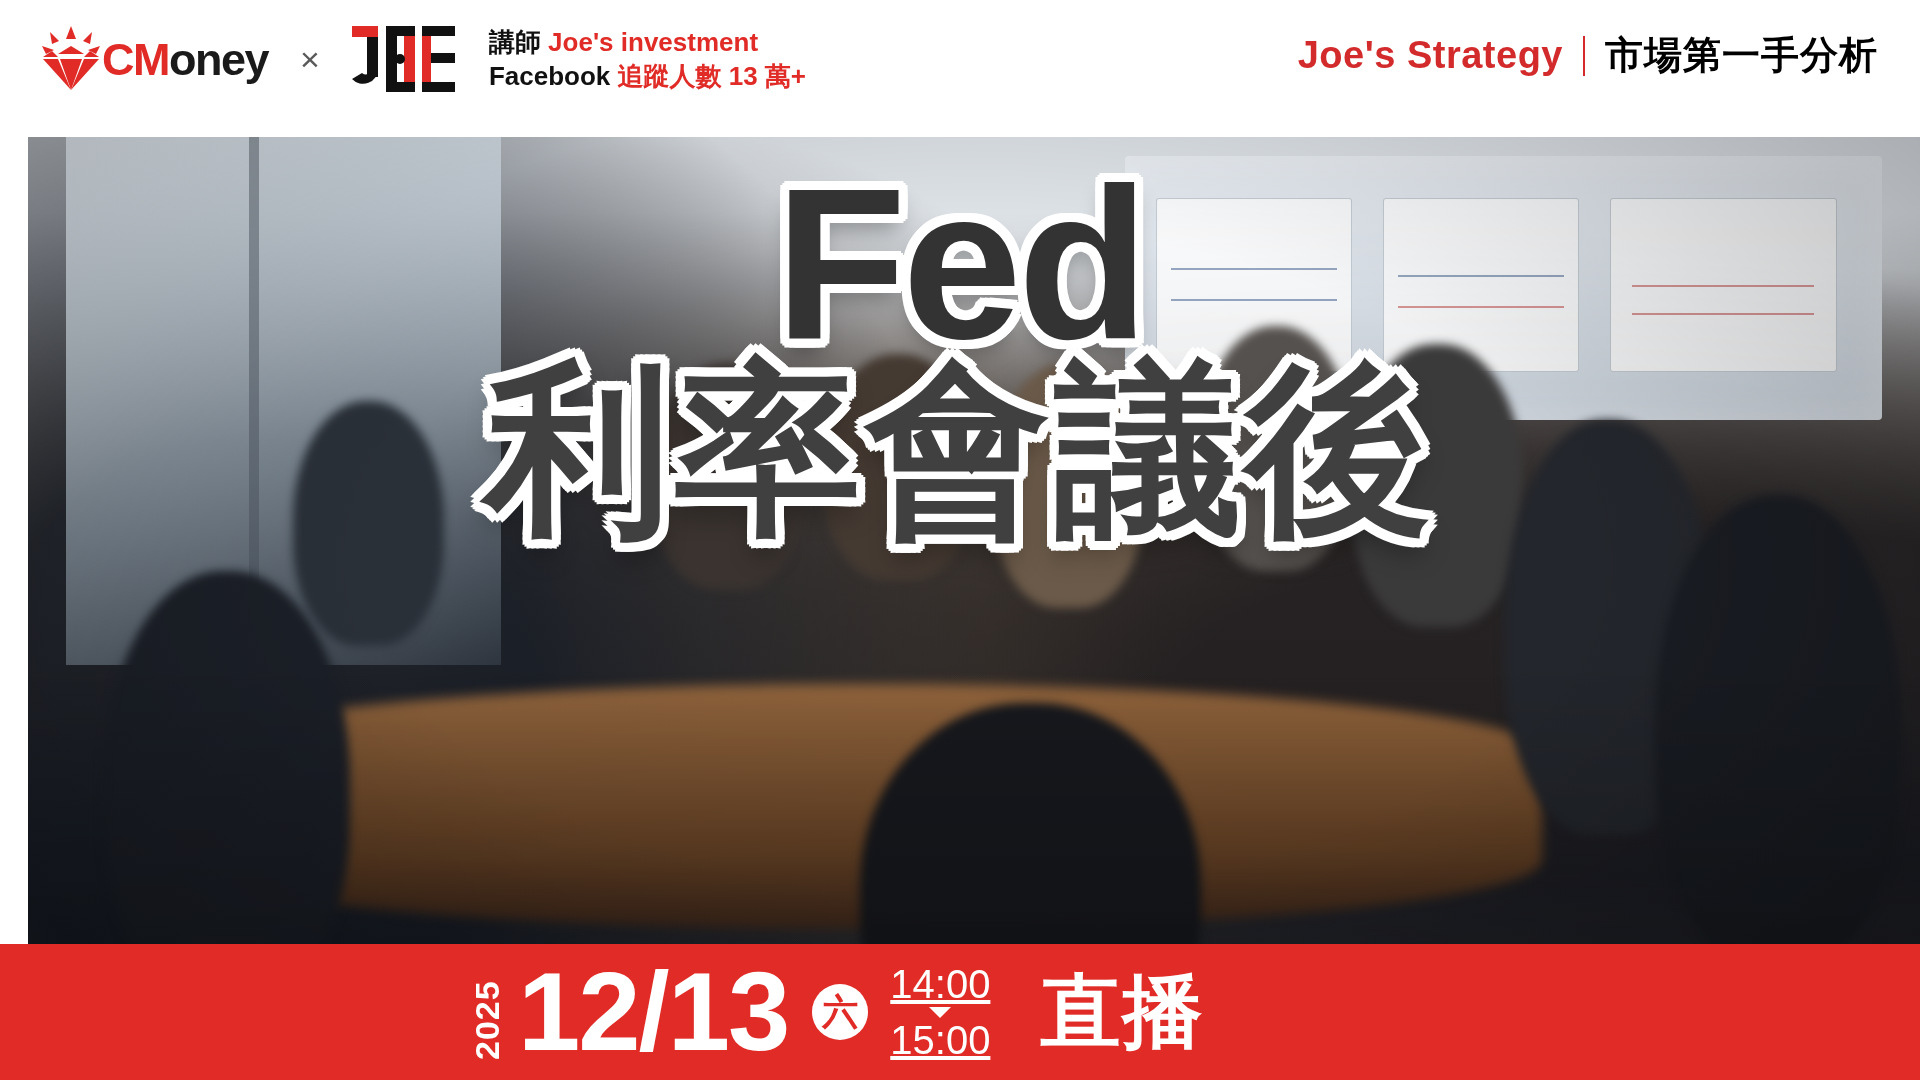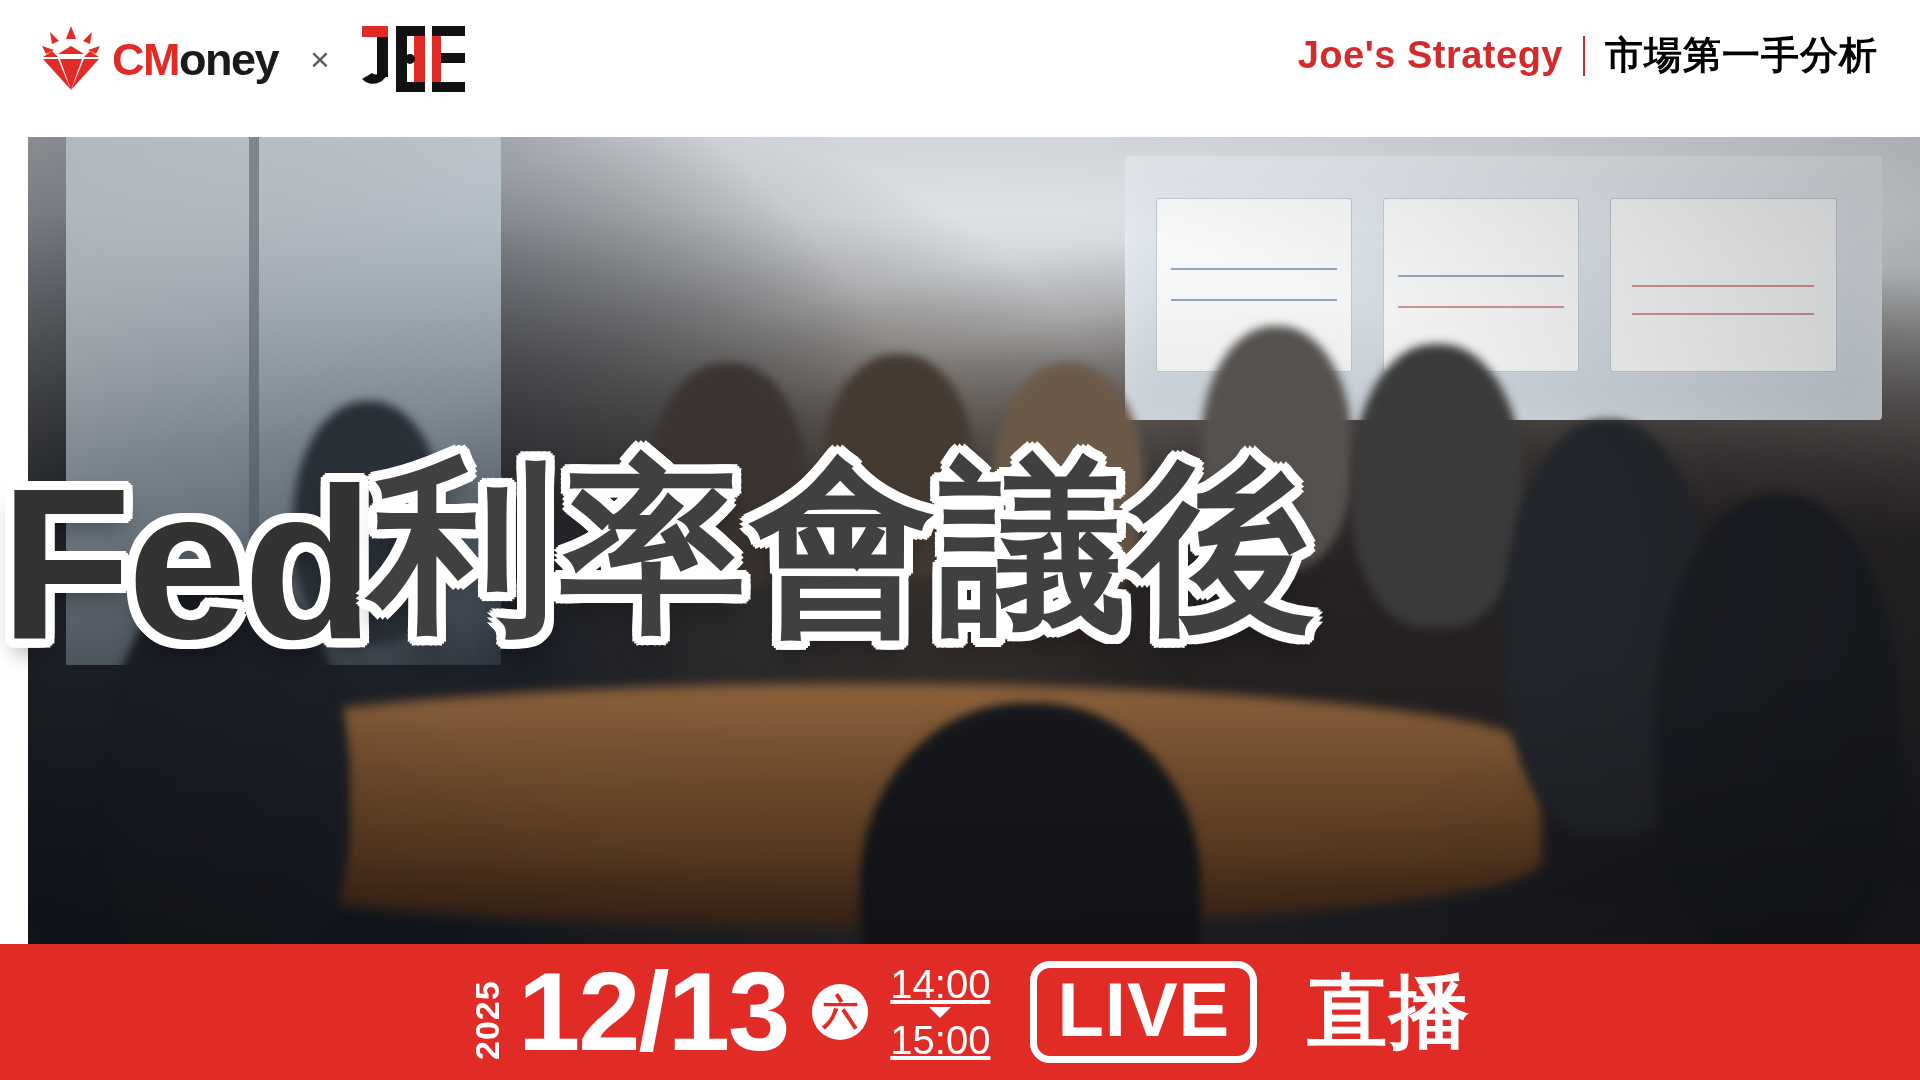--- a/index.html
+++ b/index.html
@@ -9,21 +9,21 @@
     -webkit-font-smoothing:antialiased;
   }
   .banner{position:relative;width:1920px;height:1080px;background:#fff;overflow:hidden;}
 
   
   .topbar{position:absolute;left:0;top:0;width:1920px;height:137px;background:#fff;z-index:40;
           display:flex;align-items:center;}
   .brandgroup{position:absolute;left:40px;top:24px;display:flex;align-items:center;gap:18px;}
 
   
-  .cm-logo{display:flex;align-items:center;gap:10px;text-align:center;}
+  .cm-logo{display:flex;align-items:center;text-align:center;}
   .gem{position:relative;width:62px;height:66px;}
   .gem svg{display:block;}
   .cm-word{font-size:45px;font-weight:bold;letter-spacing:-1.5px;line-height:1;}
   .cm-word .red{color:#E02B26;}
   .cm-word .blk{color:#1a1a1a;}
 
   .xmark{font-size:34px;color:#5a5a5a;font-weight:300;margin:0 14px;line-height:1;}
 
   
   .joe-logo{position:relative;width:105px;height:70px;}
@@ -73,21 +73,21 @@
          background:linear-gradient(180deg,#9c6b3f,#6b4424 70%,#43291a);
          border-radius:50%/28%;filter:blur(6px);opacity:.9;}
   
   .pp{position:absolute;border-radius:48% 48% 42% 42%;filter:blur(5px);}
   .vig{position:absolute;inset:0;background:
       linear-gradient(180deg,rgba(0,0,0,0) 55%, rgba(0,0,0,.32) 100%),
       radial-gradient(ellipse at 50% 45%, rgba(0,0,0,0) 45%, rgba(0,0,0,.28) 100%);}
 
   
   .titles{position:absolute;left:0;top:137px;width:1920px;height:830px;z-index:30;
-          display:flex;flex-direction:row;align-items:center;justify-content:flex-start;}
+          display:flex;flex-direction:column;align-items:center;justify-content:flex-start;}
   .t-fed{
     margin-top:24px;
     font-size:215px;line-height:.96;font-weight:bold;color:#333333;letter-spacing:-4px;
     text-shadow:
       -9px 0 0 #fff, 9px 0 0 #fff, 0 -9px 0 #fff, 0 9px 0 #fff,
       -7px -7px 0 #fff, 7px -7px 0 #fff, -7px 7px 0 #fff, 7px 7px 0 #fff,
       -9px -5px 0 #fff, 9px -5px 0 #fff, -9px 5px 0 #fff, 9px 5px 0 #fff,
       -5px -9px 0 #fff, 5px -9px 0 #fff, -5px 9px 0 #fff, 5px 9px 0 #fff,
       0 14px 22px rgba(0,0,0,.35);
   }
@@ -168,20 +168,24 @@
           <rect x="45" y="58" width="18" height="10" fill="#111"></rect>
           <rect x="52" y="12" width="11" height="46" fill="#E02B26"></rect>
           <circle cx="48" cy="35" r="5" fill="#111"></circle>
           <rect x="70" y="2" width="33" height="10" fill="#111"></rect>
           <rect x="70" y="12" width="9" height="46" fill="#E02B26"></rect>
           <rect x="79" y="29" width="24" height="10" fill="#111"></rect>
           <rect x="70" y="58" width="33" height="10" fill="#111"></rect>
         </svg>
       </div>
 
+      <div class="joe-text">
+        <div class="joe-line"><span class="k">講師</span> <span class="r">Joe's investment</span></div>
+        <div class="joe-line"><span class="k">Facebook</span> <span class="r">追蹤人數 13 萬+</span></div>
+      </div>
     </div>
 
     <div class="toprightwrap">
       <span class="tr-en">Joe's Strategy</span>
       <span class="tr-div"></span>
       <span class="tr-cn">市場第一手分析</span>
     </div>
   </div>
 
   <div class="photo">
@@ -225,18 +229,17 @@
   <div class="barcontent">
     <div class="bc-inner">
       <div class="yr">2025</div>
       <div class="md">12/13</div>
       <div class="daycircle">六</div>
       <div class="times">
         <div class="tm">14:00</div>
         <div class="caret"></div>
         <div class="tm">15:00</div>
       </div>
-      <div class="livebox"><span>LIVE</span></div>
       <div class="zhibo">直播</div>
     </div>
   </div>
 
 </div>
 
 </body></html>

